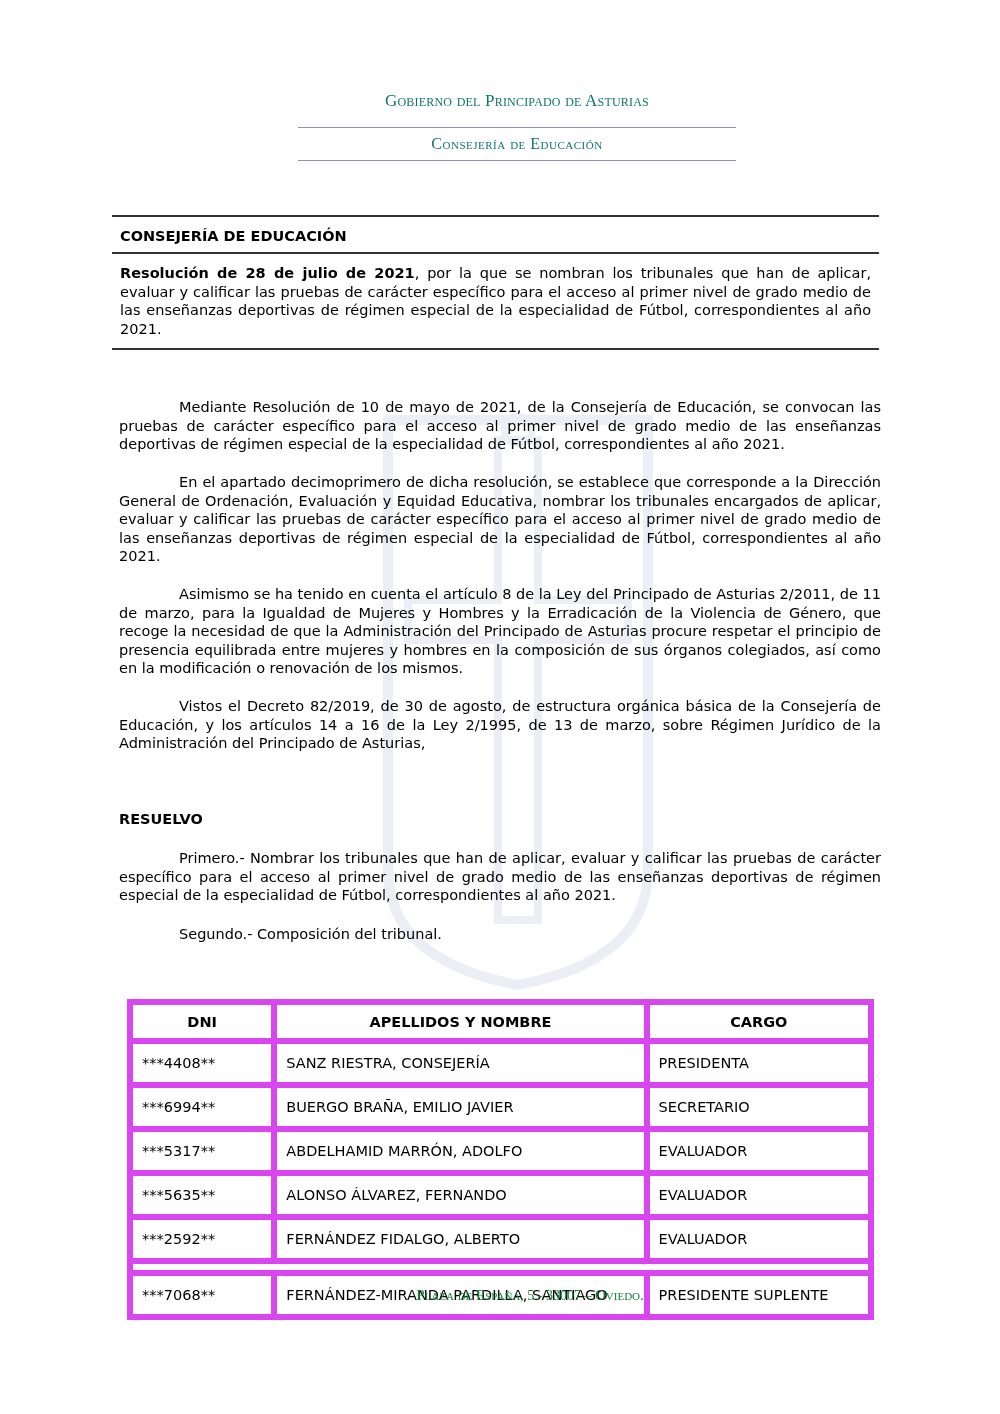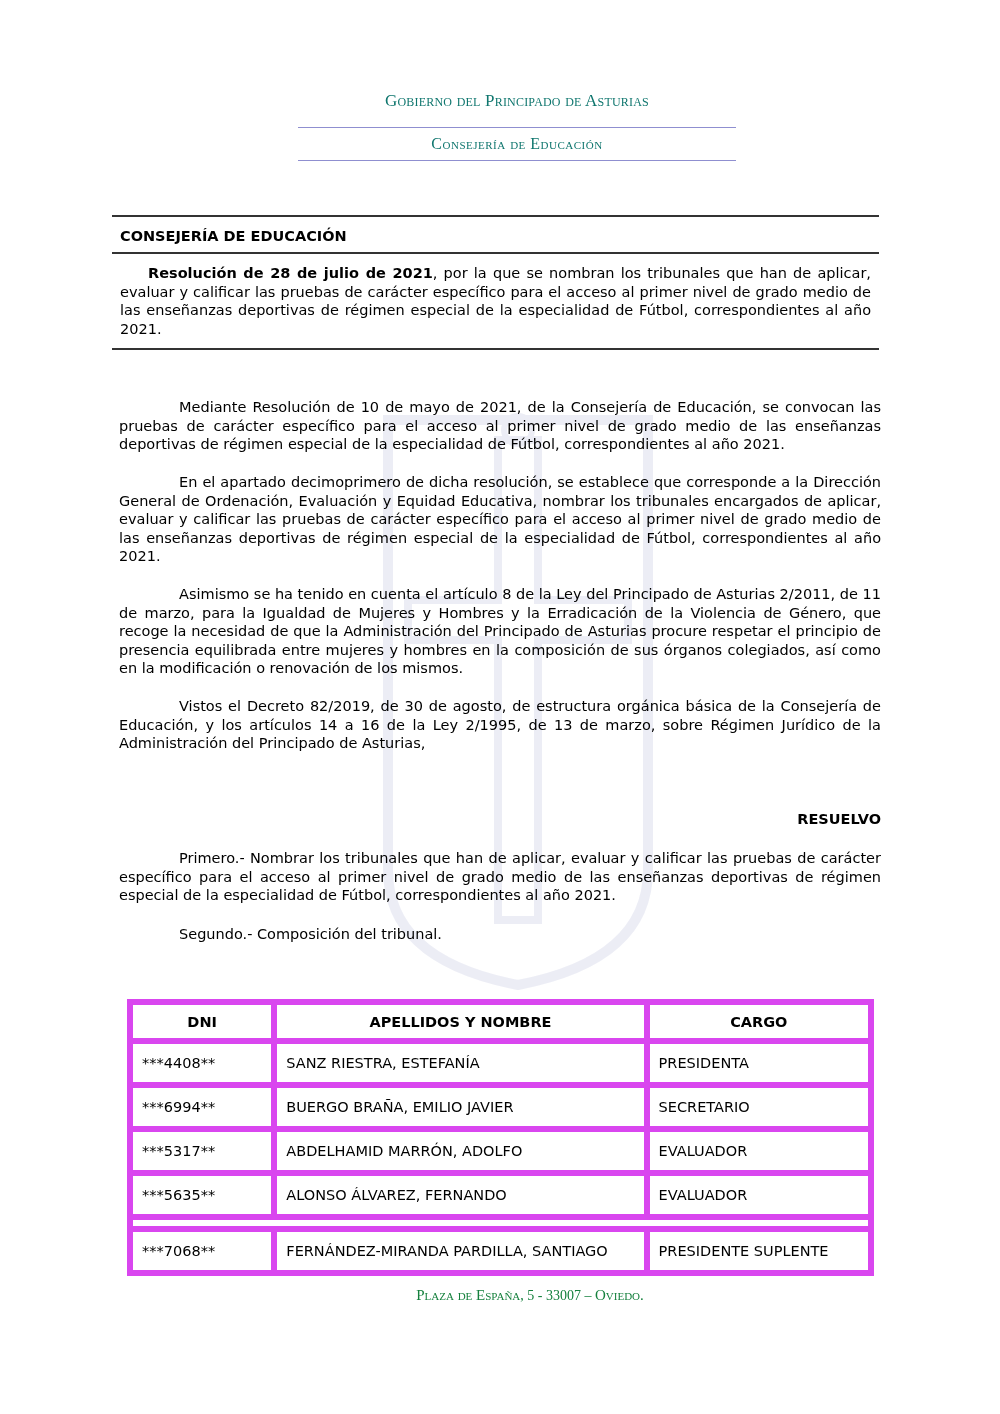--- a/index.html
+++ b/index.html
@@ -11,25 +11,25 @@
   .lh-rule { height: 1px; background: #8f8fd0; margin: 0; }
   .lh-sub { font-size: 16px; font-variant: small-caps; letter-spacing: 0.5px; line-height: 20px; margin: 6px 0 6px; }
   .lh-rule1 { margin-top: 15px; }
 
   .watermark { position: absolute; left: 378px; top: 400px; width: 280px; height: 590px; opacity: 0.08; }
 
   .sum-box { position: absolute; left: 112px; top: 215px; width: 767px; }
   .rule { height: 2px; background: #333; }
   .sum-head { font-family: "DejaVu Sans", sans-serif; font-weight: bold; font-size: 14.5px; padding: 11px 8px 8px; }
   .sum-body { font-family: "DejaVu Sans", sans-serif; font-size: 14.5px; line-height: 18.5px; padding: 10px 8px 10px; text-align: justify; }
-  .sum-body b { font-weight: bold; margin-left: 28px; }
+  .sum-body b { font-weight: bold; }
 
   .body { position: absolute; left: 119px; width: 762px; font-family: "DejaVu Sans", sans-serif; font-size: 14.5px; line-height: 18.5px; text-align: justify; }
   .indent { text-indent: 60px; margin: 0; }
-  .resuelvo { position: absolute; left: 119px; width: 762px; top: 811px; text-align: right; font-family: "DejaVu Sans", sans-serif; font-weight: bold; font-size: 14.5px; }
+  .resuelvo { position: absolute; left: 119px; width: 762px; top: 811px; text-align: left; font-family: "DejaVu Sans", sans-serif; font-weight: bold; font-size: 14.5px; }
 
   table.trib { position: absolute; left: 127px; top: 999px; width: 747px; border-collapse: collapse; font-family: "DejaVu Sans", sans-serif; font-size: 14.5px; }
   table.trib th, table.trib td { border: 6px solid #d946ef; height: 38px; padding: 0 9px; }
   table.trib th { font-weight: bold; text-align: center; height: 33px; }
   td.dni, td.cargo { text-align: left; }
   td.name { text-align: left; }
   tr.gap td { height: 6px; padding: 0; }
   .col-dni { width: 145px; } .col-name { width: 376px; } .col-cargo { width: 226px; }
 
   .footer { position: absolute; left: 380px; top: 1287px; width: 300px; text-align: center; color: #15803d; font-family: "Liberation Serif", serif; font-size: 14px; }
@@ -89,36 +89,41 @@
         <col class="col-cargo">
       </colgroup>
     <tbody>
         <tr>
       <th>DNI</th>
       <th>APELLIDOS Y NOMBRE</th>
       <th>CARGO</th>
     </tr>
     <tr>
       <td class="dni">***4408**</td>
-      <td class="name">SANZ RIESTRA, ESTEFANÍA</td>
+      <td class="name">SANZ RIESTRA, CONSEJERÍA</td>
       <td class="cargo">PRESIDENTA</td>
     </tr>
     <tr>
       <td class="dni">***6994**</td>
       <td class="name">BUERGO BRAÑA, EMILIO JAVIER</td>
       <td class="cargo">SECRETARIO</td>
     </tr>
     <tr>
       <td class="dni">***5317**</td>
       <td class="name">ABDELHAMID MARRÓN, ADOLFO</td>
       <td class="cargo">EVALUADOR</td>
     </tr>
     <tr>
       <td class="dni">***5635**</td>
       <td class="name">ALONSO ÁLVAREZ, FERNANDO</td>
+      <td class="cargo">EVALUADOR</td>
+    </tr>
+    <tr>
+      <td class="dni">***2592**</td>
+      <td class="name">FERNÁNDEZ FIDALGO, ALBERTO</td>
       <td class="cargo">EVALUADOR</td>
     </tr>
     <tr class="gap">
           <td colspan="3"></td>
         </tr>
     <tr>
       <td class="dni">***7068**</td>
       <td class="name">FERNÁNDEZ-MIRANDA PARDILLA, SANTIAGO</td>
       <td class="cargo">PRESIDENTE SUPLENTE</td>
     </tr>

